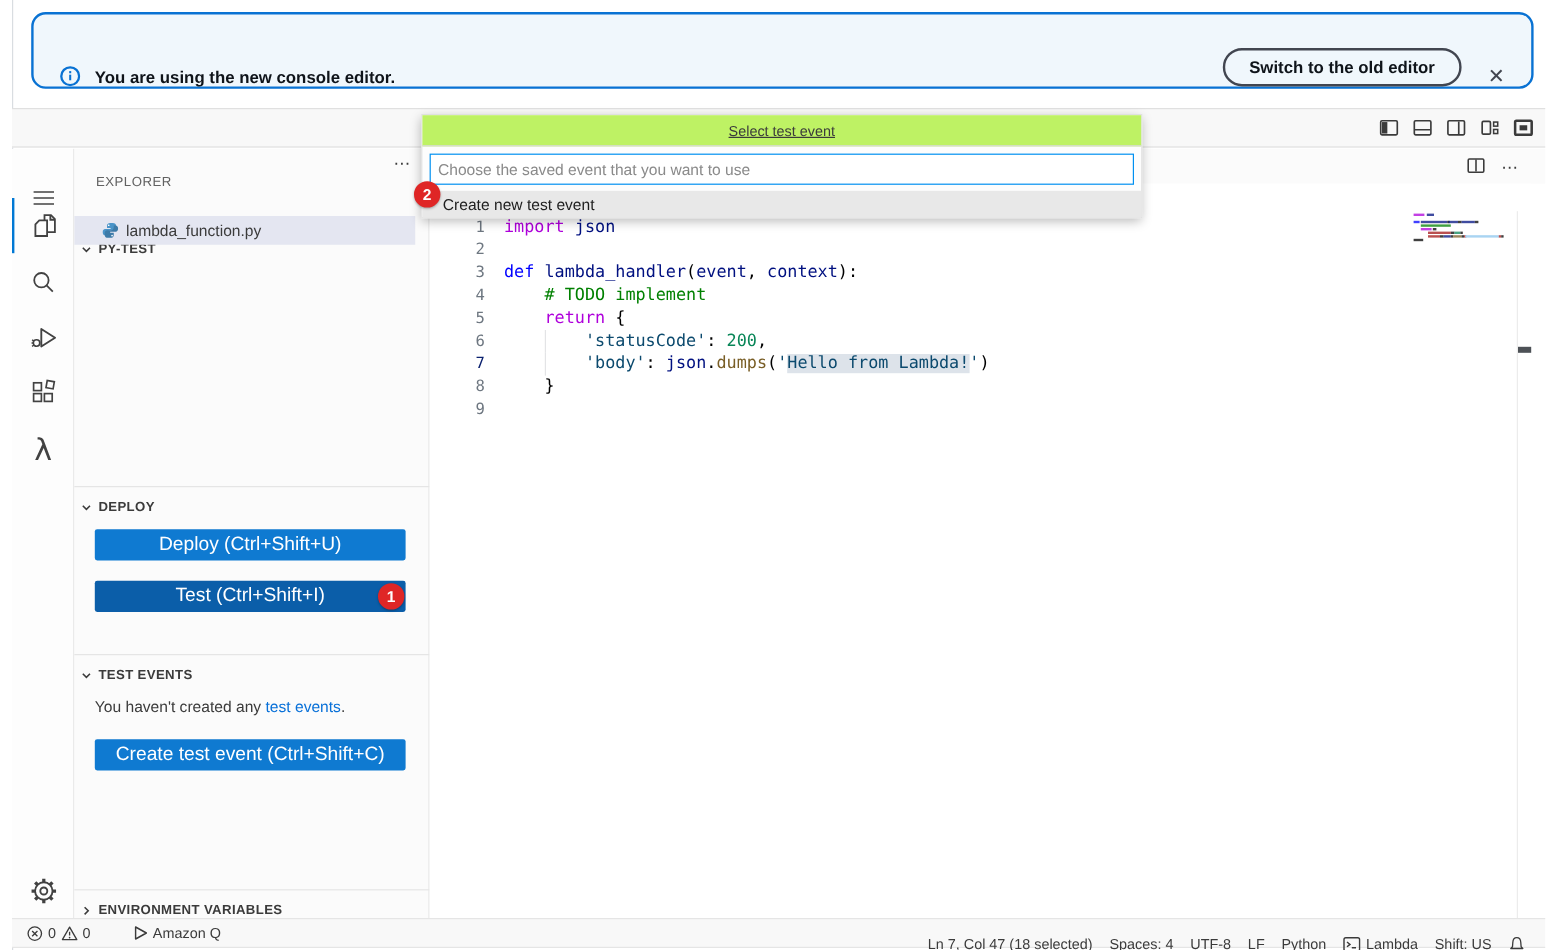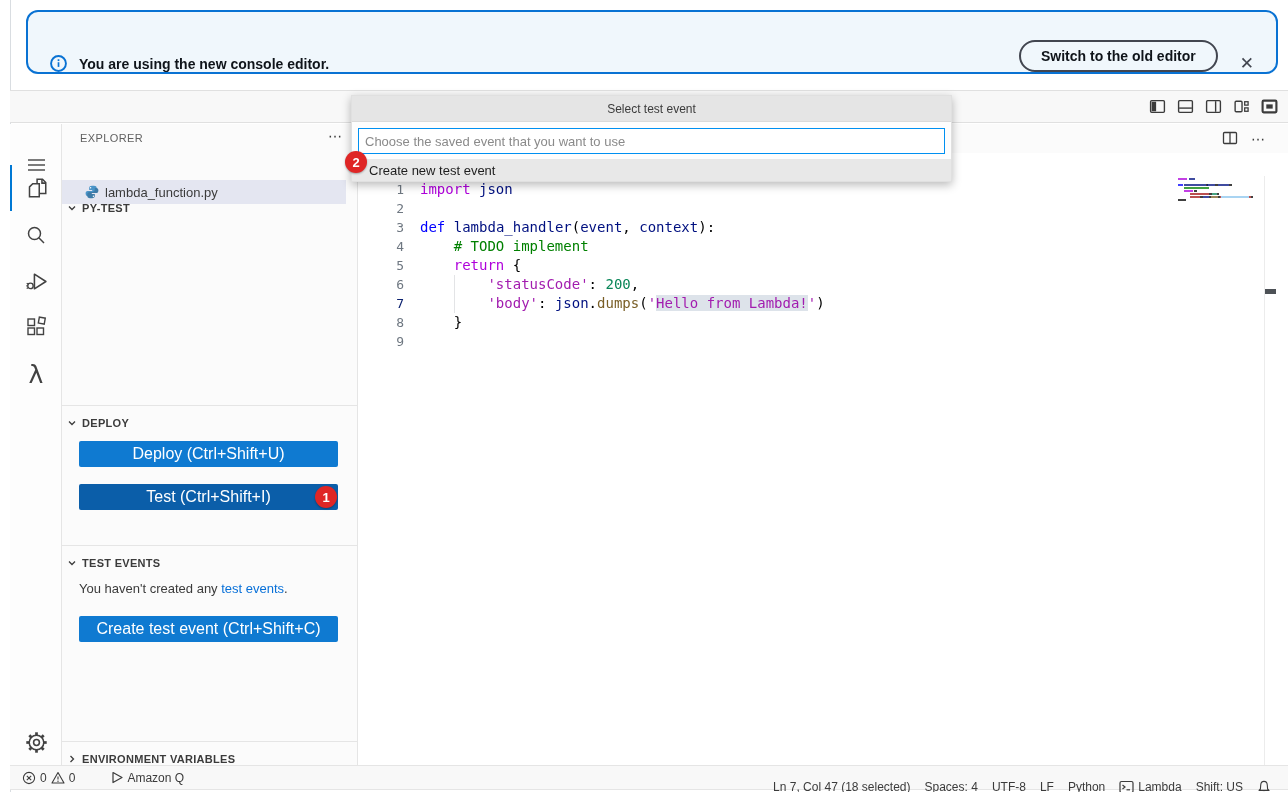--- a/index.html
+++ b/index.html
@@ -25,54 +25,54 @@
   .tabrow .dots { font-size:14px; color:#3b3b3b; letter-spacing:1px; cursor:pointer; }
 
   
   .activitybar { left:10px; top:124px; width:52px; height:641px; background:#fdfdfd; border-right:1px solid #e5e5e5; }
   .ab-item { position:absolute; left:0; width:52px; height:46px; display:flex; align-items:center; justify-content:center; color:#424242; cursor:pointer; }
   .ab-active-bar { position:absolute; left:0; top:0; width:2px; height:46px; background:#0078d4; }
   .lambda-glyph { font-size:25px; color:#424242; font-family:"DejaVu Sans",sans-serif; }
 
   
   .sidebar { left:62px; top:124px; width:296px; height:641px; background:#fbfbfb; border-right:1px solid #e5e5e5; }
-  .sb-header { position:absolute; left:18px; top:8px; font-size:11px; color:#616161; letter-spacing:.4px; }
+  .sb-header { position:absolute; left:18px; top:22px; font-size:11px; color:#616161; letter-spacing:.4px; }
   .sb-more { position:absolute; right:14px; top:4px; font-size:14px; color:#3b3b3b; letter-spacing:1px; cursor:pointer; }
   .sect-label { font-size:11px; font-weight:bold; color:#3b3b3b; letter-spacing:.3px; }
   .chev { width:10px; height:10px; margin-right:5px; flex:0 0 auto; }
   .sect-head { position:absolute; left:5px; display:flex; align-items:center; height:22px; cursor:pointer; }
   .file-row { position:absolute; left:0; top:56px; width:284px; height:24px; background:#e4e6f1; display:flex; align-items:center; padding-left:23px; cursor:pointer; }
   .file-name { font-size:13px; color:#3b3b3b; margin-left:6px; }
   .sb-sep { position:absolute; left:0; width:296px; height:1px; background:#e5e5e5; }
   .sb-btn { position:absolute; left:17px; width:259px; height:26px; background:#0f7ad1; color:#fff; font-size:16px; border:none; border-radius:2px; font-family:"Liberation Sans",sans-serif; cursor:pointer; }
   .sb-btn.darker { background:#0b5ea9; }
   .empty-text { position:absolute; left:17px; top:457px; font-size:13px; color:#3b3b3b; }
   .link { color:#0870d8; cursor:pointer; }
 
   
   .editor { left:358px; top:153px; width:918px; height:612px; background:#fff; }
   .code-area { position:absolute; left:0; top:27px; font-family:"DejaVu Sans Mono","Liberation Mono",monospace; font-size:14px; line-height:19px; }
   .code-line { display:flex; height:19px; }
   .gutter { width:46px; text-align:right; color:#6e7781; font-size:13px; }
   .gutter.cur { color:#0b216f; }
   .ltext { padding-left:16px; white-space:pre; position:relative; }
   .c-kw { color:#AF00DB; } .c-def { color:#0000FF; } .c-fn { color:#795E26; }
-  .c-id { color:#001080; } .c-cm { color:#008000; } .c-str { color:#a21caf; }
+  .c-id { color:#001080; } .c-cm { color:#008000; } .c-str { color:#0c4a6e; }
   .c-num { color:#098658; } .c-pl { color:#000000; }
   .tok-sel { background:#dde3ea; }
   .indent-guide { position:absolute; width:1px; background:#e3e4e6; }
   .minimap { position:absolute; left:820px; top:25px; width:64px; }
   .mm-row { height:3px; position:relative; }
   .mm-seg { position:absolute; top:0; height:2px; }
   .scroll-gutter { position:absolute; right:0; top:23px; width:12px; height:589px; border-left:1px solid #ececec; background:#fff; }
   .scroll-thumb { position:absolute; right:0; top:113px; width:11px; height:5px; background:#4d5156; }
 
   
   .quickinput { left:351px; top:95px; width:601px; background:#fdfdfd; box-shadow:0 3px 9px rgba(0,0,0,.28); z-index:50; border:1px solid #e0e0e0; }
-  .qi-title { height:26px; background:#e5e5e5; border-bottom:1px solid #dadada; display:flex; align-items:center; justify-content:center; font-size:12px; color:#3b3b3b; }
+  .qi-title { height:26px; background:#bef264; border-bottom:1px solid #dadada; display:flex; align-items:center; justify-content:center; font-size:12px; color:#3b3b3b;text-decoration:underline; }
   .qi-input-wrap { padding:6px 6px 1px 6px; }
   .qi-input { width:100%; height:26px; border:1px solid #0090f1; background:#fff; font-size:13px; font-family:"Liberation Sans",sans-serif; color:#1e1e1e; padding:0 6px; outline:none; }
   .qi-input::placeholder { color:#8a8a8a; }
   .qi-item { height:22px; margin-top:4px; background:#e8e8e8; display:flex; align-items:center; padding-left:17px; font-size:13px; color:#1e1e1e; cursor:pointer; }
 
   
   .step-badge { width:22px; height:22px; border-radius:50%; background:#df2626; color:#fff; font-size:13px; font-weight:bold; display:flex; align-items:center; justify-content:center; z-index:60; box-shadow:0 1px 2px rgba(0,0,0,.3); }
 
   
   .statusbar { left:10px; top:765px; width:1278px; height:25px; background:#f8f8f8; border-top:1px solid #e5e5e5; border-bottom:1px solid #e5e5e5; display:flex; align-items:center; font-size:12px; color:#3b3b3b; padding:0 10px; }

